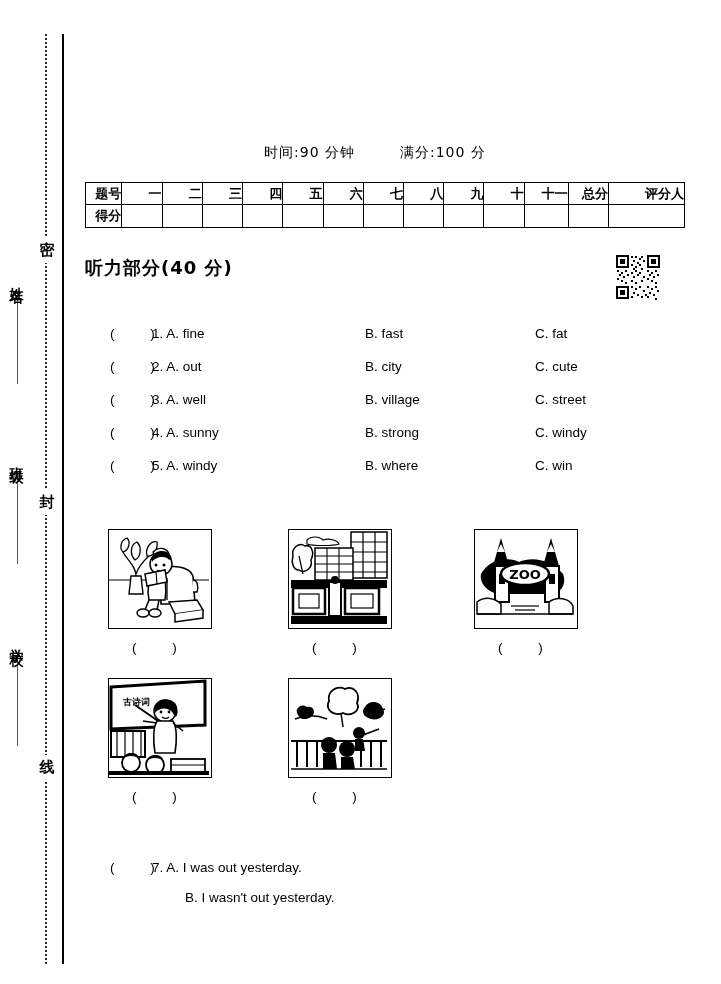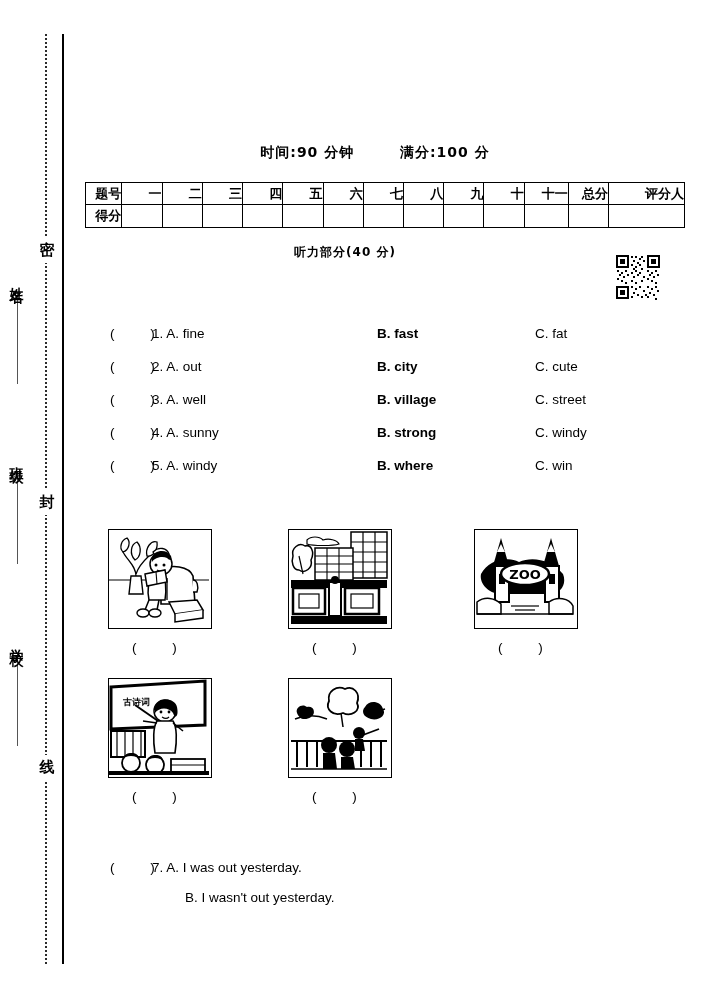--- a/index.html
+++ b/index.html
@@ -85,21 +85,21 @@
   }
 
   .exam-meta {
     position: absolute;
     left: 0;
     top: 144px;
     width: 580px;
     text-align: center;
     font-family: "DejaVu Sans", sans-serif;
     font-size: 14px;
-    font-weight: bold;
+    font-weight: normal;
     letter-spacing: 1px;
   }
   .exam-meta .gap { display: inline-block; width: 34px; }
 
   
   .score-table {
     position: absolute;
     left: 0;
     top: 182px;
     border-collapse: collapse;
@@ -119,25 +119,25 @@
   .score-table td.num-col   { width: 40px; }
   .score-table td.wide-col  { width: 44px; }
   .score-table td.total-col { width: 40px; }
   .score-table td.grader-col{ width: 52px; padding-left: 24px; }
   .score-table tr.blank-row td { height: 22px; }
 
   
   .part-title {
     position: absolute;
     left: 0;
-    top: 244px;
+    top: 256px;
     width: 520px;
-    text-align: center;
+    text-align: left;
     font-family: "DejaVu Sans", sans-serif;
-    font-size: 12px;
+    font-size: 18px;
     font-weight: bold;
     letter-spacing: 1px;
   }
 
   .qr {
     position: absolute;
     left: 530px;
     top: 254px;
     width: 46px;
     height: 46px;
@@ -164,21 +164,21 @@
     height: 22px;
     font-family: "Liberation Sans", sans-serif;
     font-size: 13.5px;
   }
   .wrow .paren {
     position: absolute;
     left: 25px;
     letter-spacing: 16px;
   }
   .wrow .opt-a { position: absolute; left: 67px; }
-  .wrow .opt-b { position: absolute; left: 292px; font-weight: bold; }
+  .wrow .opt-b { position: absolute; left: 280px; }
   .wrow .opt-c { position: absolute; left: 450px; }
 
   
   .pic-box {
     position: absolute;
     border: 1.5px solid #000;
     background: #ffffff;
     overflow: hidden;
   }
   .pic-caption {

